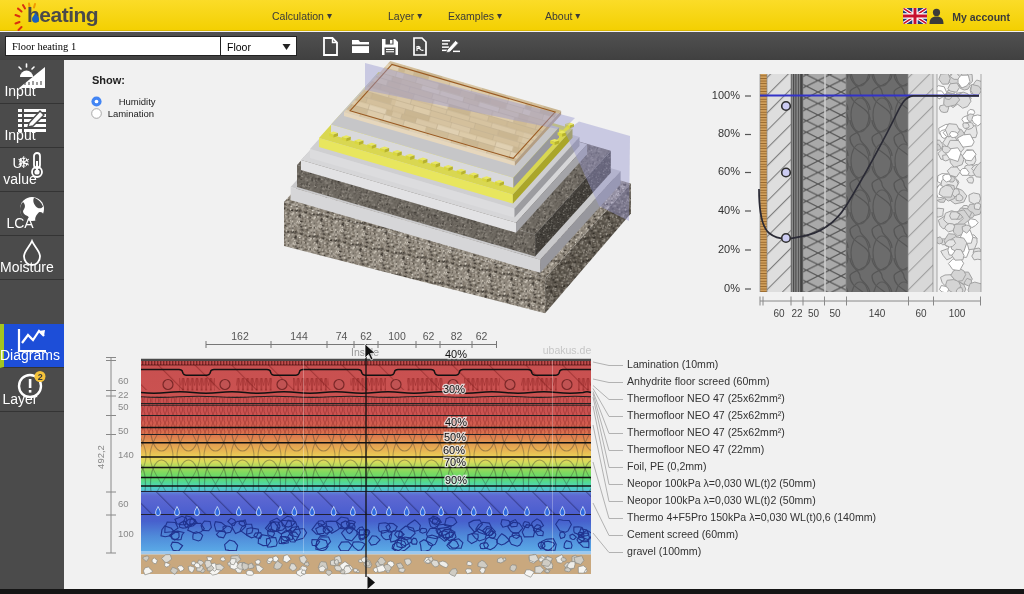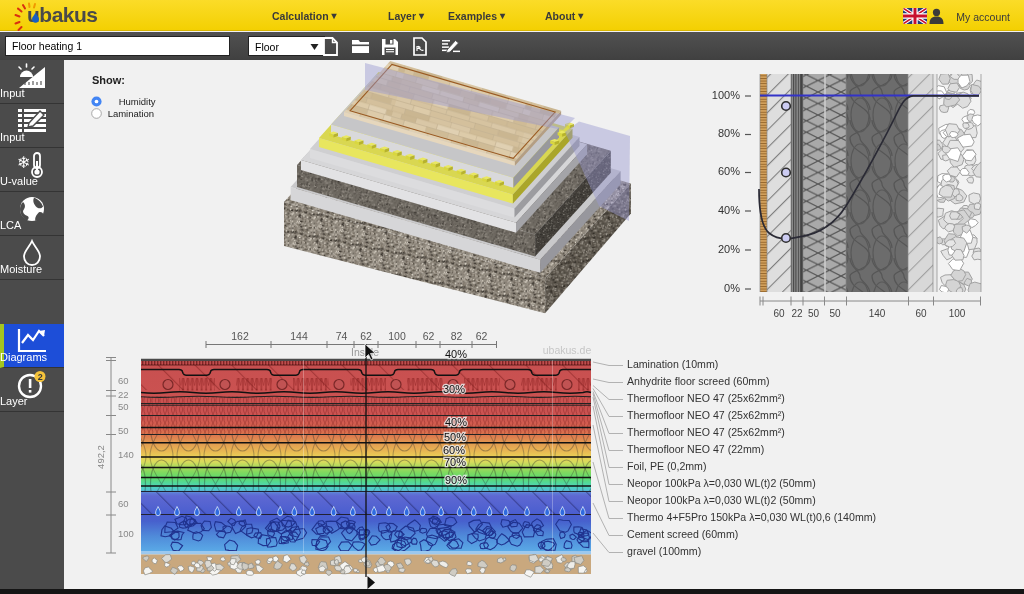--- a/index.html
+++ b/index.html
@@ -1,51 +1,51 @@
 <!DOCTYPE html>
 <html><head><meta charset="utf-8"><style>
 *{margin:0;padding:0;box-sizing:border-box}
 html,body{width:1024px;height:594px;overflow:hidden;font-family:"Liberation Sans",sans-serif;background:#f1f1f1}
 .topbar{position:absolute;left:0;top:0;width:1024px;height:31px;background:linear-gradient(#fbdc28,#f3d002);border-bottom:1px solid #d8b500}
 .logo{position:absolute;left:12px;top:2px;width:120px;height:28px}
 .logotext{font-size:21px;font-weight:bold;color:#4a4a4a;letter-spacing:-0.5px;position:absolute;left:15px;top:1px}
-.menu span{position:absolute;top:10px;font-size:10.5px;font-weight:bold;color:#3a3a3a}
+.menu span{position:absolute;top:10px;font-size:10.5px;font-weight:normal;color:#3a3a3a}
 .menu .car{font-size:10px;position:relative;top:-1px}
-.acctxt{position:absolute;right:14px;top:11px;font-size:10.5px;font-weight:normal;color:#3a3a3a}
+.acctxt{position:absolute;right:14px;top:11px;font-size:10.5px;font-weight:bold;color:#3a3a3a}
 .toolbar{position:absolute;left:0;top:32px;width:1024px;height:28px;background:linear-gradient(#515151,#404040)}
-.namein{position:absolute;left:5px;top:4px;width:225px;height:20px;border:1px solid #222;font-size:10.5px;padding-left:6px;font-family:Liberation Sans, sans-serif;background:#fff}
-.dropdown{position:absolute;left:248px;top:4px;width:77px;height:20px;background:#fff;border:1px solid #222;font-size:10.5px;padding:4px 16px 0 6px}
+.namein{position:absolute;left:5px;top:4px;width:225px;height:20px;border:1px solid #222;font-size:10.5px;padding-left:6px;font-family:Liberation Serif, serif;background:#fff}
+.dropdown{position:absolute;left:220px;top:4px;width:77px;height:20px;background:#fff;border:1px solid #222;font-size:10.5px;padding:4px 16px 0 6px}
 .ticon{position:absolute;top:5px}
 .sidebar{position:absolute;left:0;top:60px;width:64px;height:530px;background:#4b4b4b}
 .sbitem{position:absolute;left:0;width:64px;height:44px;border-bottom:1px solid #343434}
 .sbitem.active{background:#1d4ed8;border-left:4px solid #a3c520}
 .sbicon{position:absolute;top:3px;left:0;width:64px;text-align:center}
 .sbitem.active .sbicon{left:-4px}
-.sblab{position:absolute;bottom:4px;width:40px;font-size:11px;color:#fff}
+.sblab{position:absolute;bottom:4px;width:40px;text-align:center;font-size:14px;color:#fff}
 .sbitem.active .sblab{left:-4px}
 .content{position:absolute;left:77px;top:60px;width:960px;height:530px;background:#f1f1f1}
 .footer{position:absolute;left:0;top:589px;width:1024px;height:5px;background:#151515}
 </style></head><body>
 
 <div class="topbar">
   <div class="logo">
     <svg width="40" height="32" viewBox="0 0 40 32" style="position:absolute;left:0px;top:0px">
       <g stroke="#d93010" stroke-width="2" stroke-linecap="round">
         <line x1="9.5" y1="9.5" x2="6" y2="6.5"></line>
         <line x1="7.5" y1="14.5" x2="3.5" y2="13"></line>
         <line x1="7.5" y1="20" x2="3.5" y2="21.5"></line>
         <line x1="9.5" y1="25" x2="6.5" y2="28"></line>
         <line x1="13" y1="6.5" x2="11" y2="3"></line>
       </g>
       <g stroke="#f09800" stroke-width="2" stroke-linecap="round">
         <line x1="17.5" y1="5" x2="17" y2="1.5"></line>
         <line x1="22" y1="5.5" x2="23" y2="2"></line>
       </g>
     </svg>
-    <span class="logotext">ubakus</span>
+    <span class="logotext">heating</span>
     <svg width="9" height="11" viewBox="0 0 9 11" style="position:absolute;left:19px;top:10px">
       <path d="M4.5 0.5 C5.8 3.5 8 5 8 7 A3.1 3.3 0 1 1 1 7 C1 5 3.2 3.5 4.5 0.5Z" fill="#1860c0"></path>
     </svg>
   </div>
   <div class="menu">
     <span style="left:272px">Calculation <span class="car">▾</span></span>
     <span style="left:388px">Layer <span class="car">▾</span></span>
     <span style="left:448px">Examples <span class="car">▾</span></span>
     <span style="left:545px">About <span class="car">▾</span></span>
   </div>

